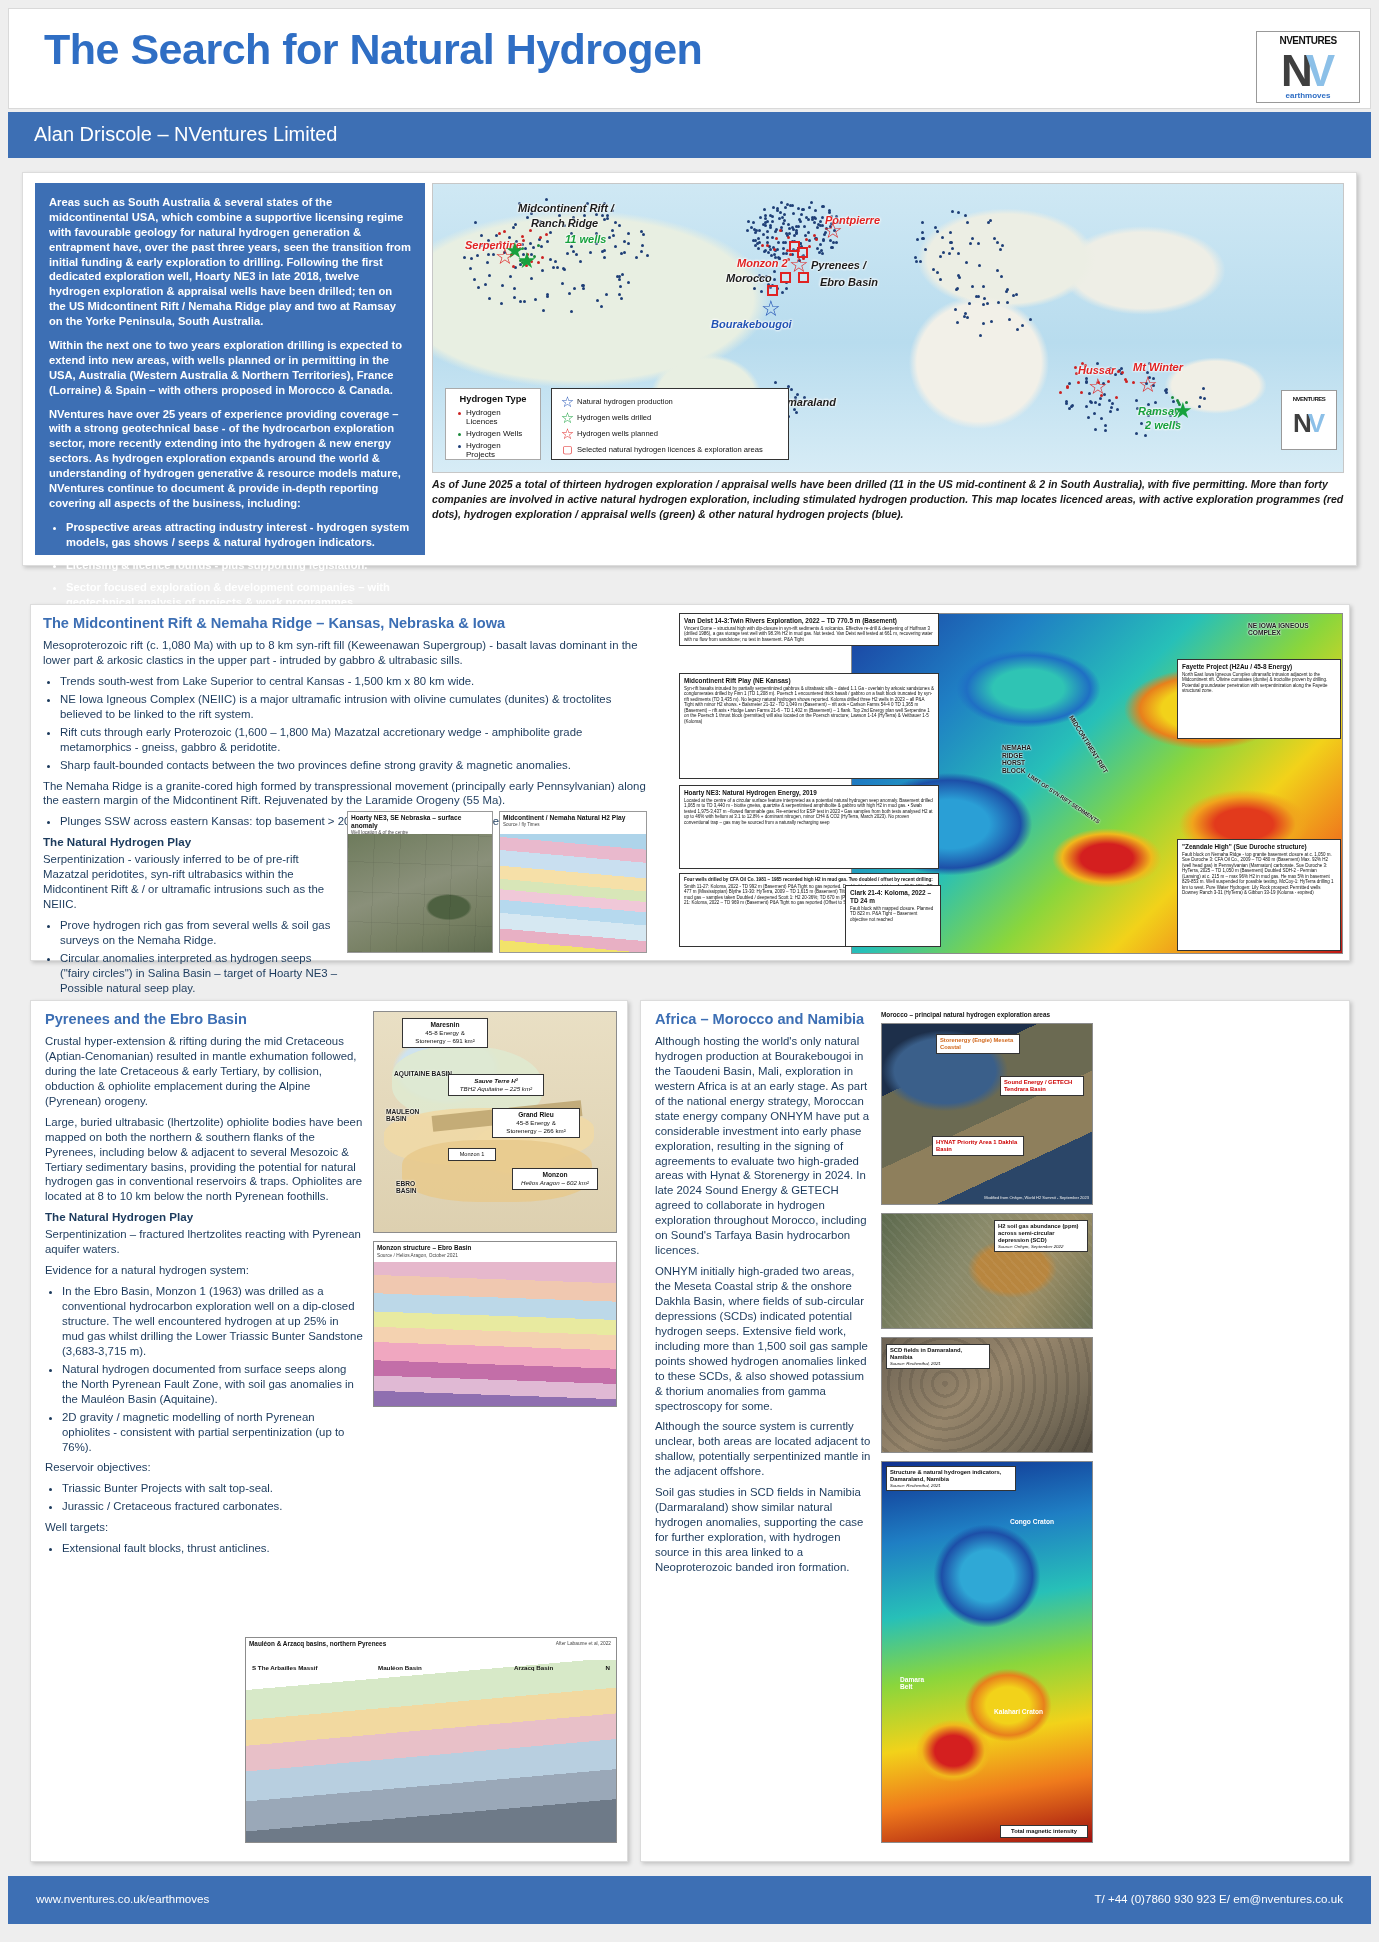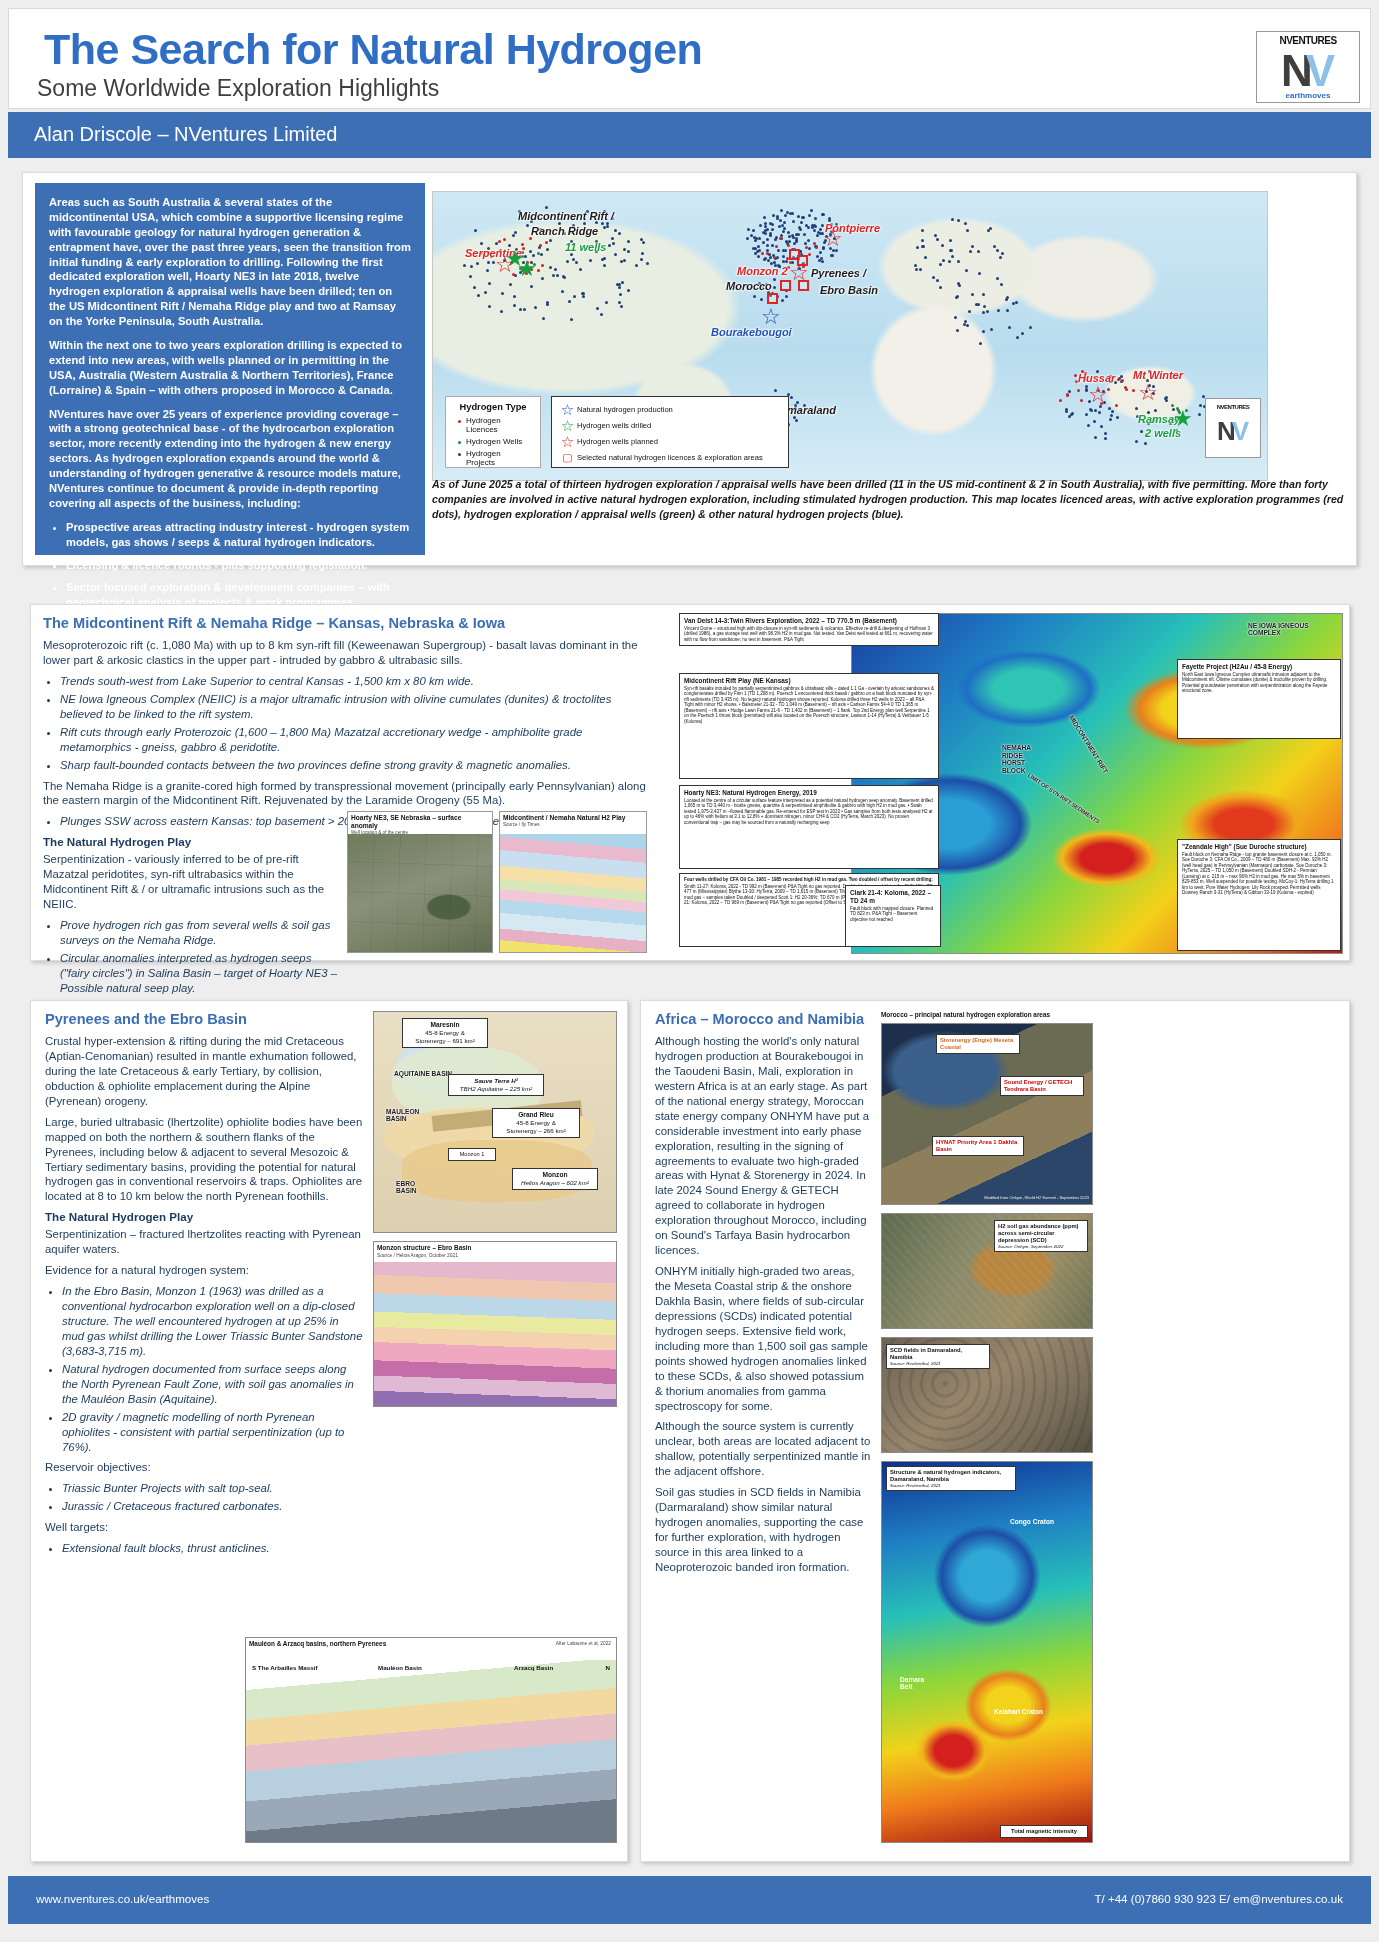--- a/index.html
+++ b/index.html
@@ -57,21 +57,21 @@
   }
   .intro-box p { margin:0 0 9px 0; font-weight:bold; }
   .intro-box ul { margin:2px 0 0 0; padding-left:17px; }
   .intro-box li { margin:0 0 8px 0; font-weight:bold; }
 
   
   .mapwrap {
     position:absolute; left:409px; top:10px; width:912px; height:372px;
   }
   .worldmap {
-    position:absolute; left:0; top:8px; width:836px; height:290px;
+    position:absolute; left:0; top:0; width:912px; height:290px;
     background:
       radial-gradient(ellipse 30% 44% at 16% 40%, #e8efe2 0 64%, rgba(232,239,226,0) 70%),
       radial-gradient(ellipse 9% 22% at 30% 74%, #e8efe2 0 60%, rgba(232,239,226,0) 68%),
       radial-gradient(ellipse 11% 33% at 60% 62%, #f2f0e8 0 62%, rgba(242,240,232,0) 70%),
       radial-gradient(ellipse 14% 25% at 63% 26%, #eceee4 0 62%, rgba(236,238,228,0) 70%),
       radial-gradient(ellipse 13% 22% at 78% 30%, #eeeee6 0 60%, rgba(238,238,230,0) 70%),
       radial-gradient(ellipse 8% 14% at 86% 70%, #f0efe6 0 60%, rgba(240,239,230,0) 70%),
       linear-gradient(#cfe8f4, #b8dcee 55%, #d7ecf6);
     border:1px solid #c7c7c7; overflow:hidden;
   }
@@ -130,21 +130,21 @@
     position:absolute; left:0; top:294px; width:912px;
     font-size:10.6px; font-style:italic; font-weight:bold; color:#1b1b1b;
     line-height:1.43;
   }
 
   
   h2.sec {
     margin:0 0 7px 0; font-size:14.6px; color:#3d6fb4; font-weight:bold;
   }
   .body p { margin:0 0 6px 0; font-size:11.4px; line-height:1.31; color:#1b3a5c; }
-  .body ul { margin:0 0 6px 0; padding-left:17px;font-style:italic; }
+  .body ul { margin:0 0 6px 0; padding-left:17px; }
   .body li { font-size:11.4px; line-height:1.31; color:#1b3a5c; margin-bottom:3px; }
   .body h3 { margin:6px 0 4px 0; font-size:11.6px; font-weight:bold; color:#1b3a5c; }
 
   
   .mcr-text { position:absolute; left:12px; top:10px; width:610px; }
   .figbox {
     position:absolute; background:#fff; border:1px solid #999;
     overflow:hidden;
   }
   .figbox .cap {
@@ -236,21 +236,20 @@
     font-size:8px; font-weight:bold; color:#2f6ec4; text-align:center;
     display:flex; align-items:center; justify-content:center; }
 </style>
 </head>
 <body>
 
 <div class="poster">
 
   <div class="header">
     <div class="title">The Search for Natural Hydrogen</div>
-    <div class="subtitle">Some Worldwide Exploration Highlights</div>
     <div class="logo-head">
       <div class="nv">
         <div class="nvtop">NVENTURES</div>
         <div class="nvbig">
           <span class="nvN">N</span>
             <span class="nvV">V</span>
         </div>
         <div class="nvbot">earthmoves</div>
       </div>
     </div>

